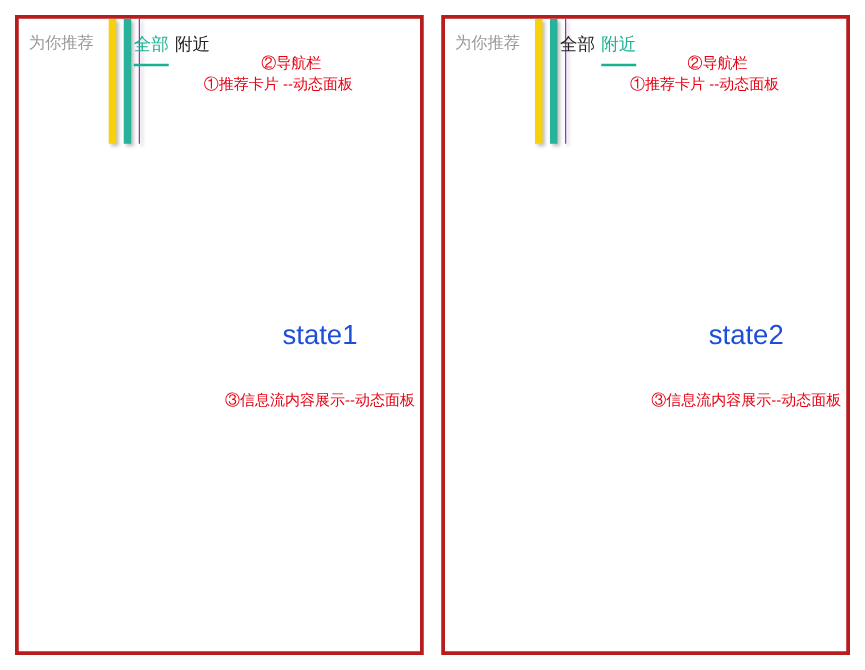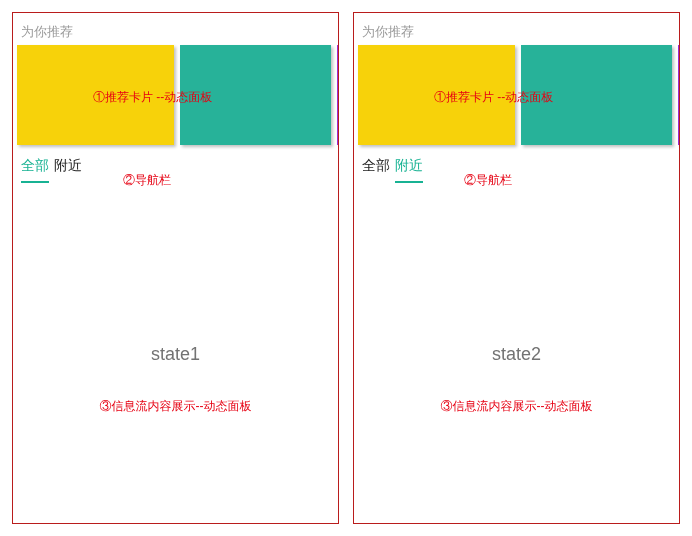--- a/index.html
+++ b/index.html
@@ -8,24 +8,24 @@
     padding: 12px;
     font-family: Arial, "Microsoft YaHei", sans-serif;
     background: #fff;
     width: 692px;
     height: 536px;
     display: flex;
     gap: 14px;
   }
   .phone-frame {
     flex: 1;
-    border: 1px solid #b91c1c;
+    border: 3px solid #b91c1c;
     background: #fff;
     display: flex;
-    flex-direction: column;
+    flex-direction: row;
     overflow: hidden;
   }
   .section-header {
     color: #999;
     font-size: 13px;
     padding: 10px 8px 4px 8px;
   }
   .card-carousel {
     display: flex;
     height: 100px;
@@ -73,22 +73,22 @@
   .annot-nav { position: absolute; left: 110px; top: 27px; }
   .content-area {
     flex: 1;
     position: relative;
   }
   .state-label {
     position: absolute;
     top: 50%;
     left: 50%;
     transform: translate(-50%, -50%);
-    font-size: 18px;
-    color: #737373;
+    font-size: 22px;
+    color: #1d4ed8;
   }
   .annot-feed {
     position: absolute;
     top: calc(50% + 44px);
     left: 50%;
     transform: translateX(-50%);
   }
 </style>
 </head>
 <body>

